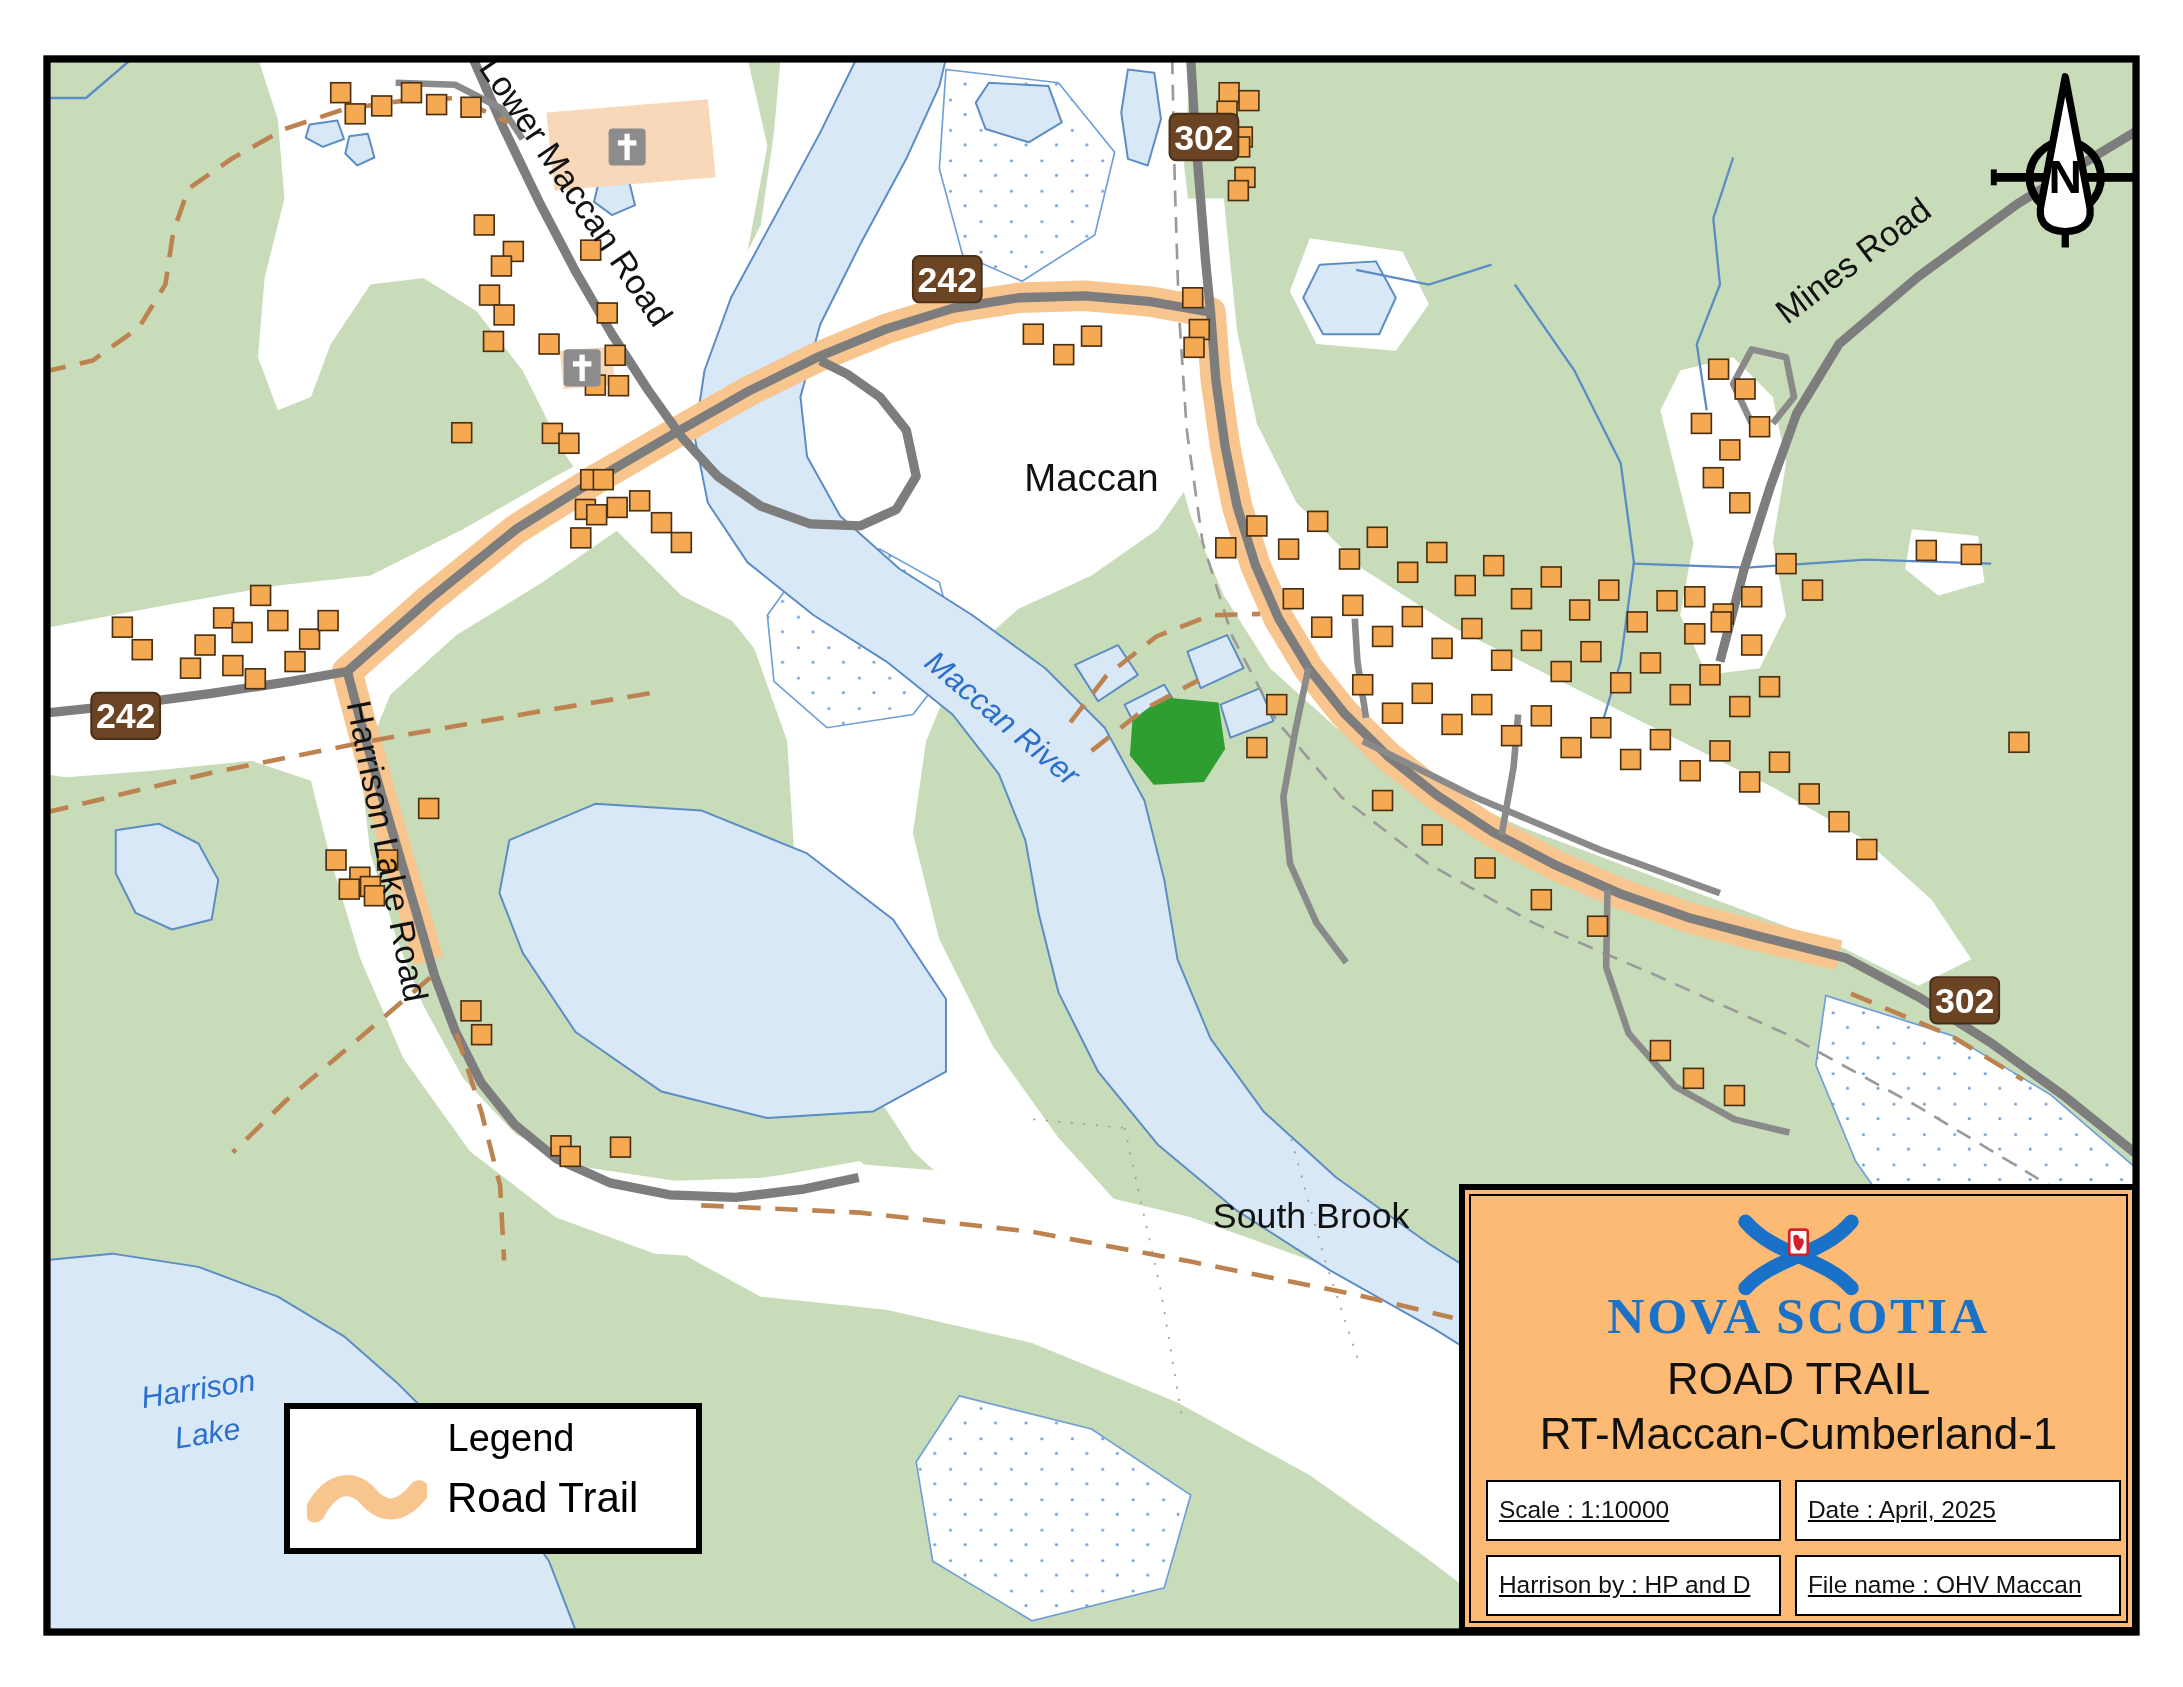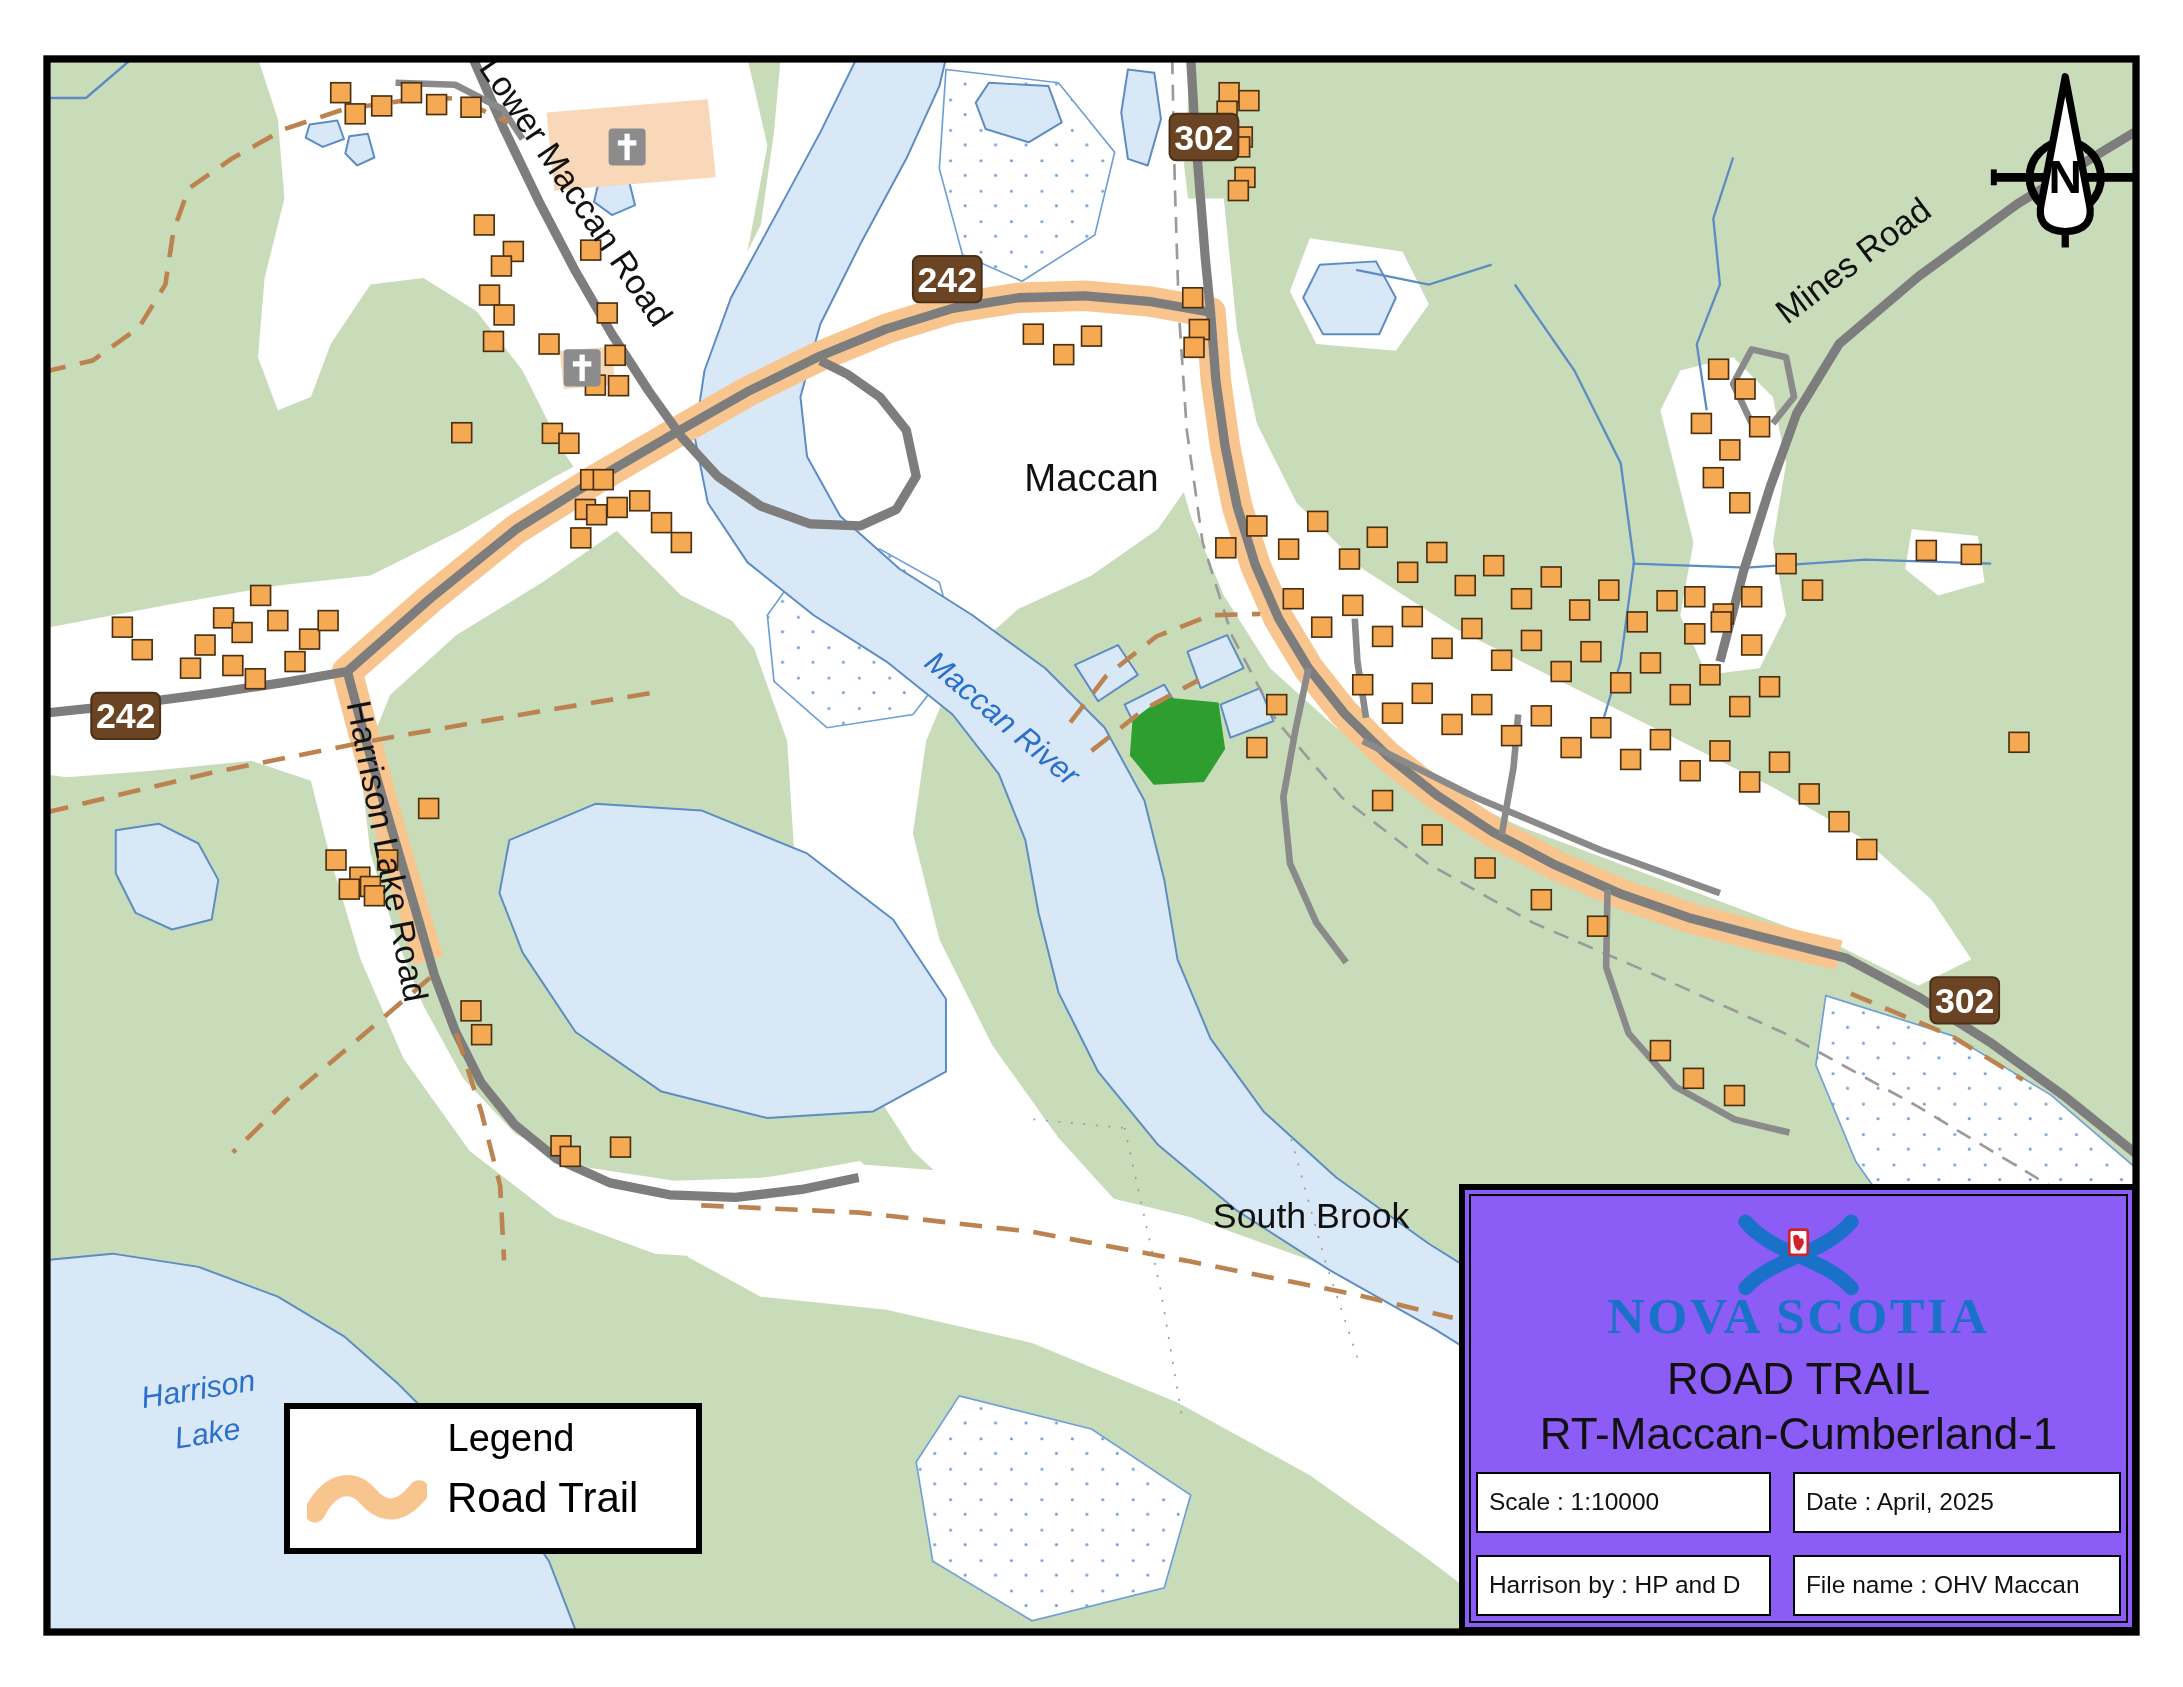--- a/index.html
+++ b/index.html
@@ -6,27 +6,27 @@
   #stage{position:relative;width:2183px;height:1687px;background:#ffffff;overflow:hidden;
          font-family:"Liberation Sans",sans-serif;}
   #mapsvg{position:absolute;left:0;top:0;}
   
   #legend{position:absolute;left:284px;top:1403px;width:418px;height:151px;background:#fff;
           border:6px solid #000;box-sizing:border-box;z-index:5;}
   #legend .lg-title{text-align:center;font-size:38px;color:#000;margin-top:8px;padding-left:36px;}
   #legend .lg-row{display:flex;align-items:center;margin:12px 0 0 17px;}
   #legend .lg-label{font-size:42px;color:#000;margin-left:20px;}
   
-  #titleblock{position:absolute;left:1459px;top:1184px;width:679px;height:449px;background:#8b5cf6;
+  #titleblock{position:absolute;left:1459px;top:1184px;width:679px;height:449px;background:#fdba74;
               border:6px solid #000;box-sizing:border-box;z-index:5;}
   #tb-inner{position:absolute;left:4px;top:4px;right:4px;bottom:4px;border:2px solid #000;}
   #tb-logo{width:100%;text-align:center;margin-top:6.6px;}
   .tb-line{width:100%;text-align:center;font-size:44px;color:#111;line-height:1.25;}
-  #tb-grid{position:absolute;left:0;right:0;bottom:0;display:grid;
-           grid-template-columns:295px 1fr;gap:22px;padding:5.3px;box-sizing:border-box;}
+  #tb-grid{position:absolute;left:10px;right:0;bottom:0;display:grid;
+           grid-template-columns:295px 1fr;gap:14px;padding:5.3px;box-sizing:border-box;text-decoration:underline;}
   .tb-cell{border:2.6px solid #000;height:57px;display:flex;align-items:center;
            padding-left:10.6px;font-size:24.5px;color:#111;background:#fff;}
 </style>
 </head>
 <body>
 
 <div id="stage">
 
   <svg id="mapsvg" width="2183" height="1687" viewBox="0 0 3300 2550">
       <defs>

